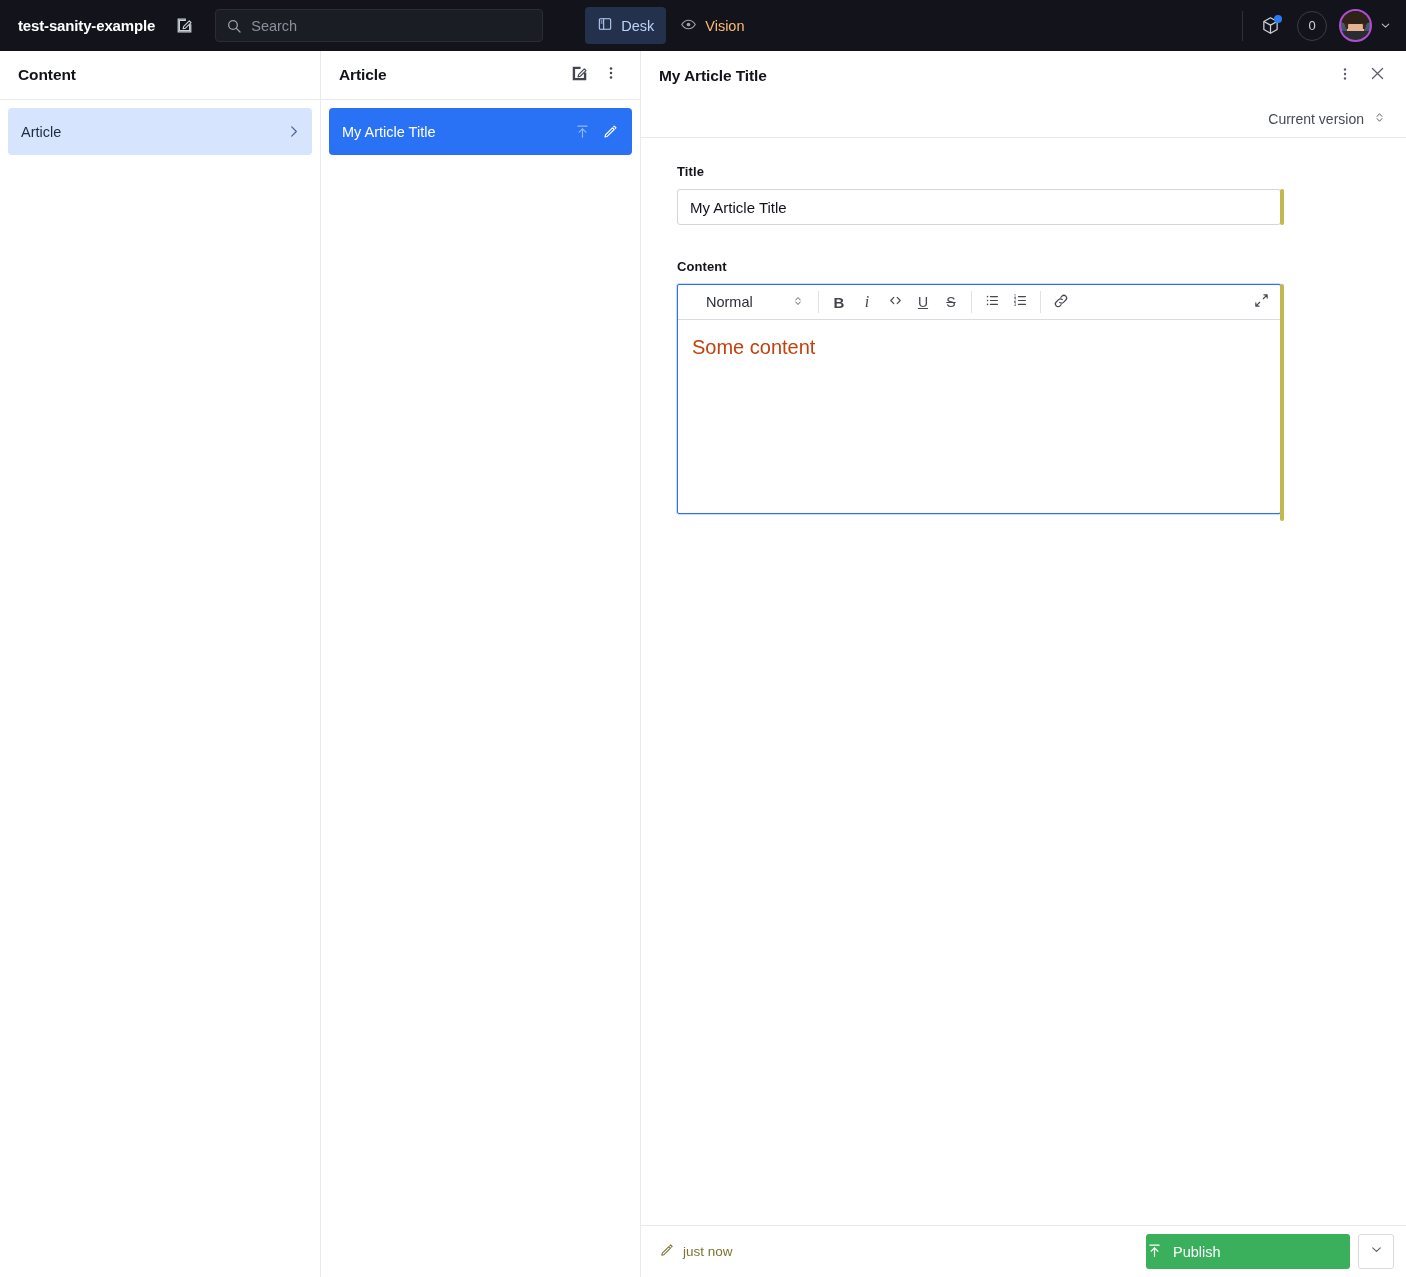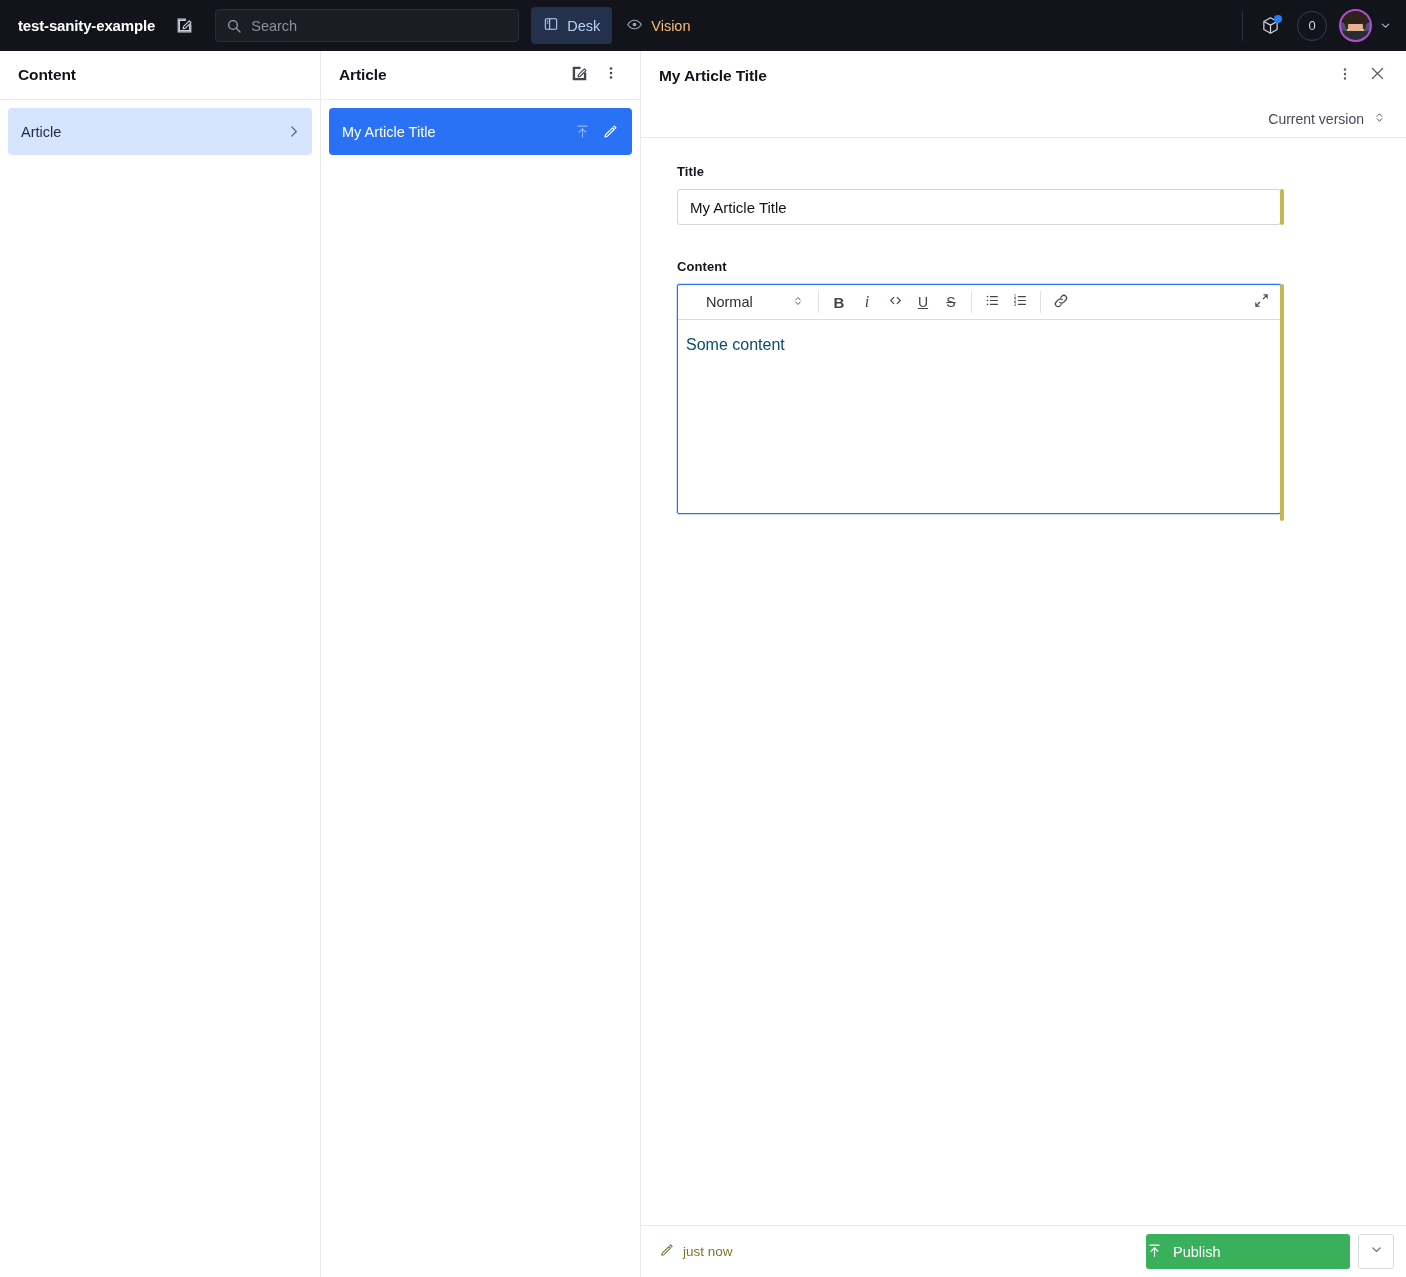--- a/index.html
+++ b/index.html
@@ -22,34 +22,34 @@
     letter-spacing: -0.15px; white-space: nowrap;
   }
   .nav-iconbtn {
     width: 30px; height: 30px; margin-left: 14px;
     display: flex; align-items: center; justify-content: center;
     border-radius: 4px; cursor: pointer;
   }
   .nav-iconbtn svg { display: block; }
 
   .searchbox {
-    margin-left: 16px; width: 304px; height: 33px;
+    margin-left: 16px; width: 328px; height: 33px;
     background: #1b1d25; border: 1px solid #2a2d38; border-radius: 4px;
     display: flex; align-items: center; padding: 0 10px; cursor: text;
   }
   .searchbox .sicon { flex: 0 0 auto; margin-right: 9px; display:flex; }
   .searchbox .sph { color: #8c8f9b; font-size: 14.5px; }
 
   .navtabs { display: flex; align-items: center; margin-left: 12px; gap: 2px; }
   .navtab {
     height: 37px; display: flex; align-items: center; gap: 8px;
     padding: 0 12px; border-radius: 4px; font-size: 14.5px;
     color: #fdba74; cursor: pointer; white-space: nowrap;
   }
-  .navtab.active { background: #23314d; color: #bcd2f7; }
+  .navtab.active { background: #23314d; color: #bcd2f7; margin-left: 30px; }
   .navtab .tlabel { font-size: 14.5px; }
 
   .nav-right {
     margin-left: auto; display: flex; align-items: center; gap: 0px; height: 100%;
   }
   .nav-divider {
     width: 1px; height: 30px; background: #2e313c; margin-right: 10px;
   }
   .pkg-wrap { position: relative; width: 34px; height: 34px; display:flex; align-items:center; justify-content:center; cursor:pointer; border-radius:4px;}
   .pkg-dot {
@@ -179,21 +179,21 @@
     justify-content:center; border-radius: 3px; cursor: pointer; color:#43464f;
     font-size: 14px;
   }
   .tb-btn.bold { font-weight: 700; font-size: 15px; }
   .tb-btn.ital { font-style: italic; font-family: "Liberation Serif", serif; font-size:16px;}
   .tb-btn.und { text-decoration: underline; }
   .tb-btn.strike { text-decoration: line-through; }
   .tb-spacer { flex: 1 1 auto; }
   .tb-expand { width: 30px; height: 26px; display:flex; align-items:center; justify-content:center; cursor:pointer; }
   .pte-area {
-    height: 193px; padding: 13px 8px; font-size: 16px; color: #0c4a6e;
+    height: 193px; padding: 13px 14px; font-size: 20px; color: #c2410c;
     line-height: 1.45; cursor: text; outline: none;
   }
 
   
   .doc-foot {
     height: 52px; flex: 0 0 52px; border-top: 1px solid #e9eaed;
     display: flex; align-items: center; padding: 0 12px 0 18px; background:#fff;
   }
   .edited {
     display: flex; align-items: center; gap: 8px;

